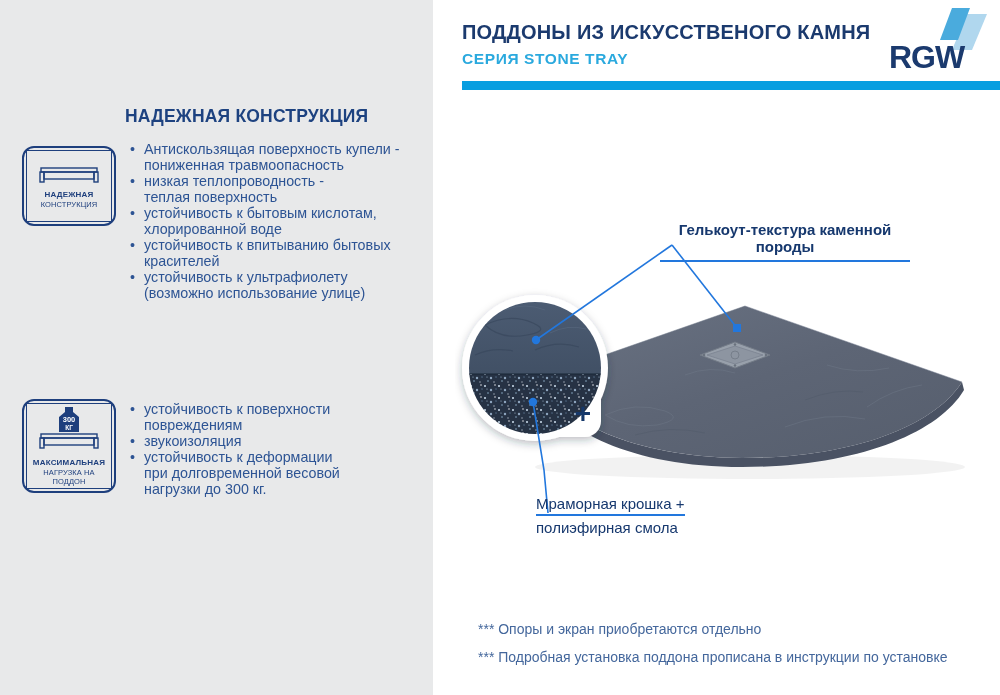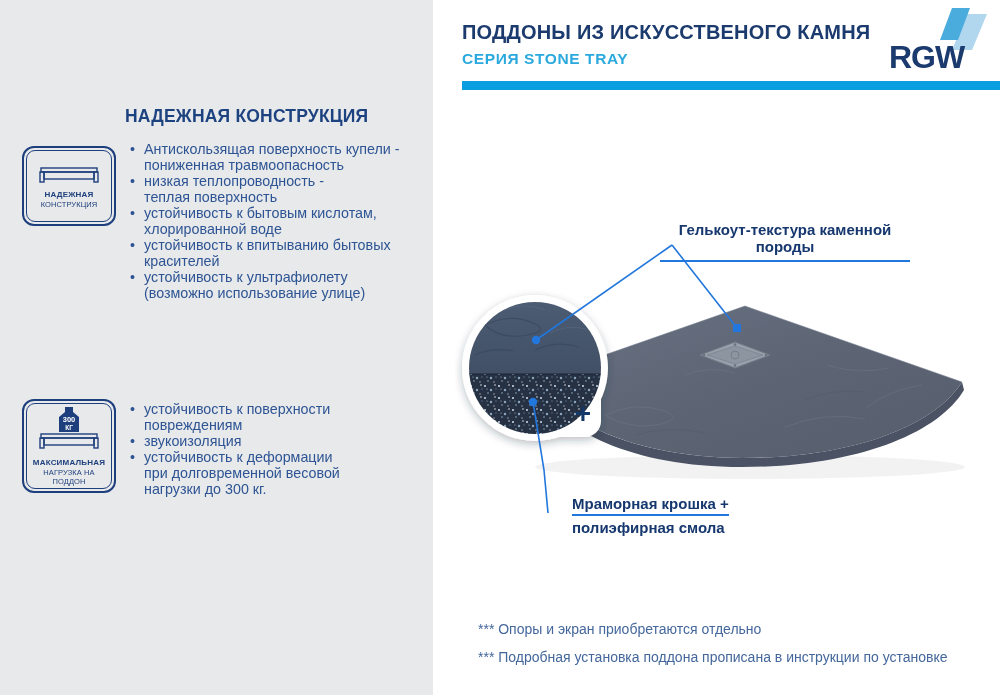--- a/index.html
+++ b/index.html
@@ -3,21 +3,21 @@
 <meta charset="utf-8">
 <style>
   html,body{margin:0;padding:0;background:#fff;}
   .page{position:relative;width:1000px;height:695px;overflow:hidden;
         font-family:"Liberation Sans",sans-serif;background:#ffffff;}
 
   
   .left-panel{position:absolute;left:0;top:0;width:433px;height:695px;background:#e8e9ea;}
 
   .badge{position:absolute;left:22px;width:90px;border:2px solid #1e3f7d;border-radius:12px;}
-  .badge-inner{margin:2px;border:1px solid #1e3f7d;border-radius:9px;
+  .badge-inner{margin:2px;border:1px solid #1e3f7d;border-radius:1px;
                display:flex;flex-direction:column;align-items:center;justify-content:center;
                text-align:center;}
   .badge-reliable{top:146px;height:76px;}
   .badge-reliable .badge-inner{height:70px;}
   .badge-load{top:399px;height:90px;}
   .badge-load .badge-inner{height:84px;}
   .badge-label-1{font-size:8px;font-weight:bold;color:#1e3f7d;letter-spacing:.2px;margin-top:4px;}
   .badge-label-2{font-size:7.5px;color:#1e3f7d;letter-spacing:.1px;margin-top:1px;}
 
   .features-heading{position:absolute;left:125px;top:106px;font-size:17.5px;font-weight:bold;
@@ -37,21 +37,21 @@
                  color:#2aa9de;letter-spacing:.6px;}
   .divider-rule{position:absolute;left:462px;top:81px;width:538px;height:9px;background:#089ee0;}
   .brand-logo{position:absolute;left:888px;top:4px;width:105px;height:72px;}
 
   .product-figure{position:absolute;left:455px;top:215px;width:545px;height:335px;}
   .figure-svg{position:absolute;left:0;top:0;}
 
   .label-gelcoat{position:absolute;left:660px;top:221px;width:250px;text-align:center;
                  font-size:15px;font-weight:bold;color:#16386e;padding-bottom:5px;
                  border-bottom:2px solid #2277dd;}
-  .label-marble{position:absolute;left:572px;top:495px;font-size:15px;font-weight:bold;color:#16386e;}
+  .label-marble{position:absolute;left:536px;top:495px;font-size:15px;font-weight:normal;color:#16386e;}
   .label-marble .u{display:inline-block;border-bottom:2px solid #2277dd;padding-bottom:2px;}
   .label-marble .l2{margin-top:3px;}
 
   .footnote{position:absolute;left:478px;font-size:14px;color:#44679c;}
   #footnote-0{top:621px;}
   #footnote-1{top:649px;}
 </style>
 </head>
 <body>
 

